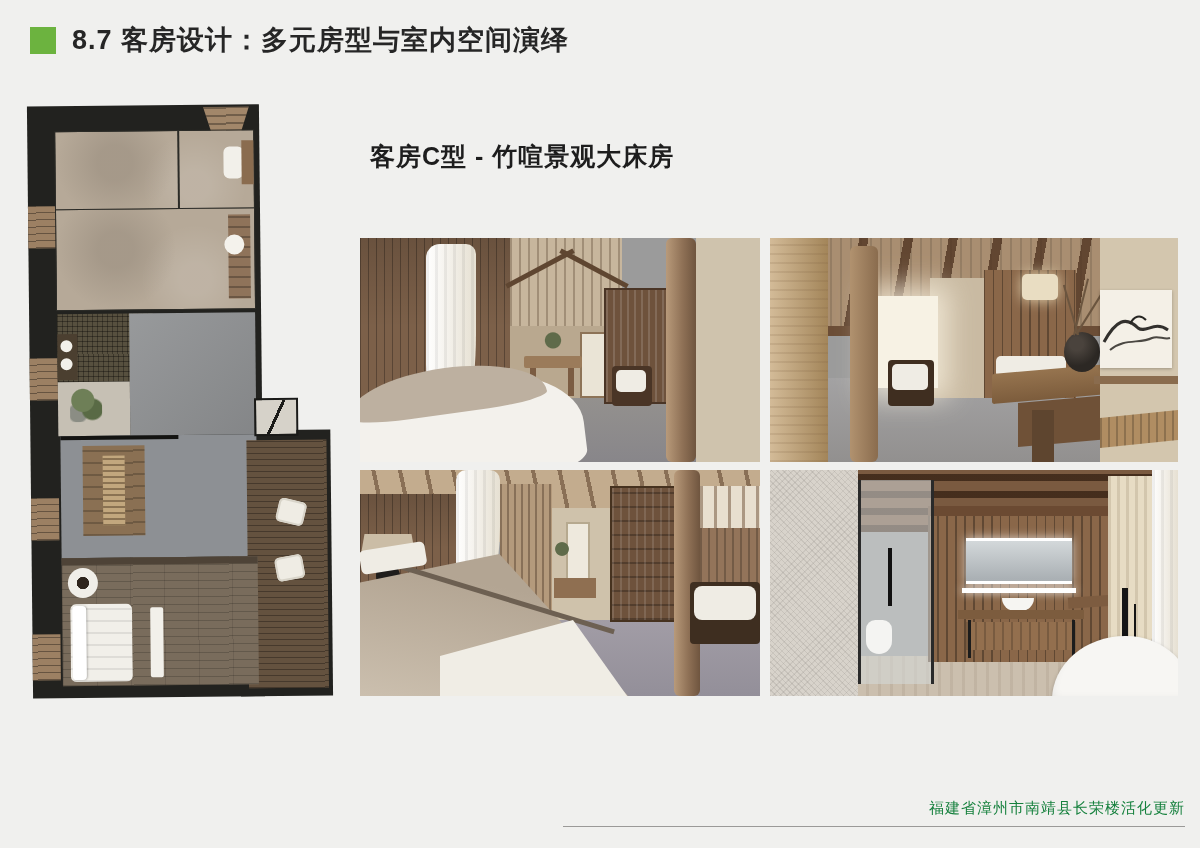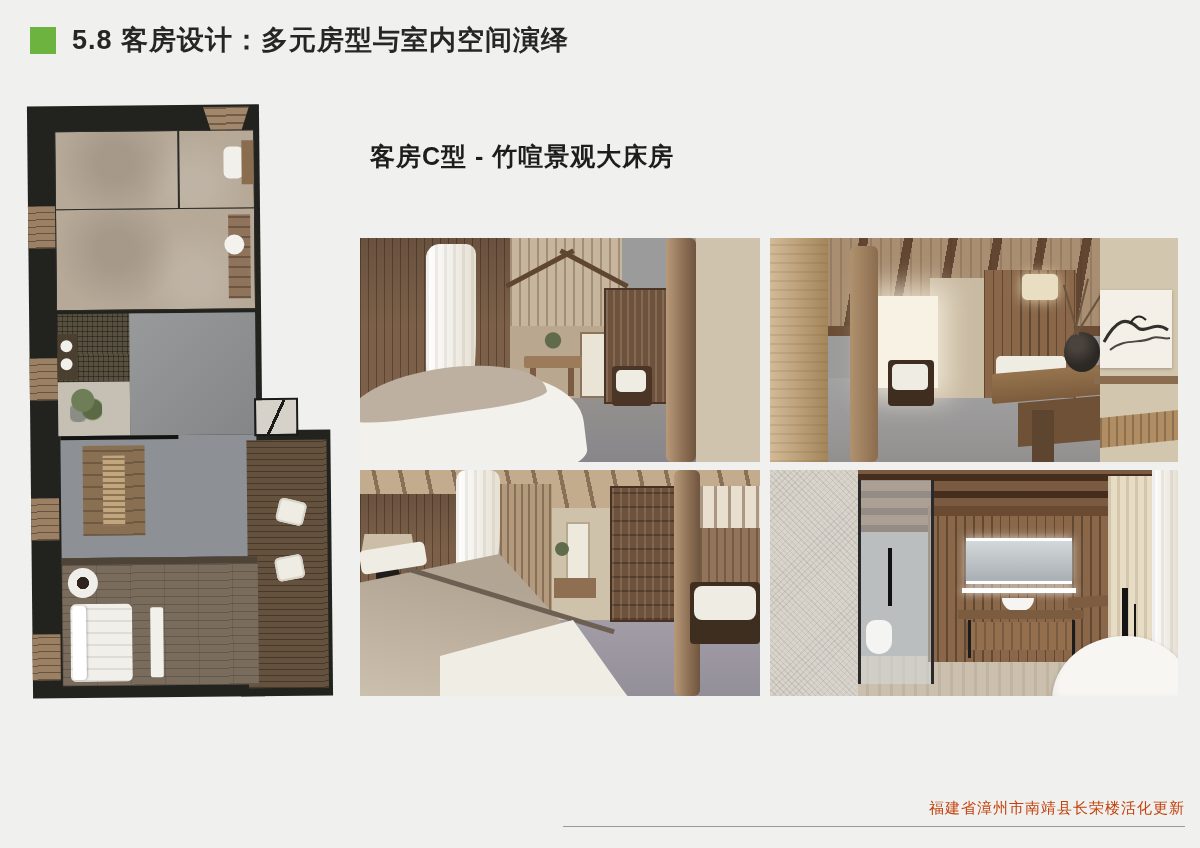--- a/index.html
+++ b/index.html
@@ -9,21 +9,21 @@
     font-family:"Liberation Sans","DejaVu Sans",sans-serif;
   }
   .abs{position:absolute;}
 
   
   .accent-square{left:30px;top:27px;width:26px;height:27px;background:#6cb33f;}
   .slide-title{left:72px;top:22px;font-size:27px;font-weight:bold;color:#262626;letter-spacing:1px;}
   .slide-subtitle{left:370px;top:140px;font-size:25px;font-weight:600;color:#1d1d1d;letter-spacing:1px;}
 
   
-  .footer-text{right:15px;top:799px;font-size:15px;color:#c2410c;letter-spacing:1px;}
+  .footer-text{right:15px;top:799px;font-size:15px;color:#15803d;letter-spacing:1px;}
   .footer-line{left:563px;top:826px;width:622px;border-top:1.5px solid #9b9a98;height:0;}
 
   
   .floorplan{left:30px;top:105px;width:300px;height:592px;transform:rotate(-0.6deg);}
   .fp-dark{background:#22221f;}
   .beige{background:#b6a998;background-image:radial-gradient(circle at 30% 40%, rgba(90,80,70,.18) 0 12%, transparent 40%),radial-gradient(circle at 70% 70%, rgba(255,255,255,.12) 0 10%, transparent 35%);}
   .wall{outline:1.5px solid #2b2b27;}
   .greyfloor{background:#8f9193;background-image:linear-gradient(135deg, rgba(255,255,255,.08), rgba(0,0,0,.08));}
   .mat{background:#57503f;background-image:repeating-linear-gradient(0deg, rgba(0,0,0,.35) 0 1px, transparent 1px 5px),repeating-linear-gradient(90deg, rgba(0,0,0,.3) 0 1px, transparent 1px 5px);}
   .deckwood{background:#64523f;background-image:repeating-linear-gradient(0deg, rgba(0,0,0,.3) 0 1px, transparent 1px 6px);}
@@ -41,21 +41,21 @@
   .plaster{background:#d3c7b0;background-image:repeating-linear-gradient(0deg, rgba(120,100,80,.1) 0 2px, transparent 2px 5px);}
   .plaster-grey{background:#d8d3cb;background-image:repeating-linear-gradient(45deg, rgba(110,105,100,.15) 0 1px, transparent 1px 4px),repeating-linear-gradient(-45deg, rgba(110,105,100,.12) 0 1px, transparent 1px 5px);}
   .curtain-w{background:linear-gradient(90deg,#ffffff 0%,#efeadf 45%,#d9d2c2 100%);background-image:repeating-linear-gradient(90deg, rgba(0,0,0,.06) 0 3px, transparent 3px 9px),linear-gradient(90deg,#ffffff,#e6e0d2);}
   .cushion{background:#efece4;border-radius:5px;}
   .woodcol{background:linear-gradient(90deg,#b89a7a,#8f7156 55%,#6f553f);border-radius:6px;}
 </style>
 </head>
 <body>
 
 <div class="abs accent-square"></div>
-<div class="abs slide-title">5.8 客房设计：多元房型与室内空间演绎</div>
+<div class="abs slide-title">8.7 客房设计：多元房型与室内空间演绎</div>
 <div class="abs slide-subtitle">客房C型 - 竹喧景观大床房</div>
 
 <div class="abs floorplan">
 
   <div class="abs fp-dark" style="left:0;top:0;width:232px;height:592px;"></div>
   <div class="abs fp-dark" style="left:208px;top:326px;width:92px;height:266px;"></div>
 
   <div class="abs" style="left:176px;top:2px;width:46px;height:26px;background:#a2876a;clip-path:polygon(0 0,100% 0,82% 100%,18% 100%);background-image:repeating-linear-gradient(0deg, rgba(0,0,0,.3) 0 2px, transparent 2px 8px);"></div>
 
   <div class="abs woodstep" style="left:0;top:100px;width:28px;height:42px;"></div>

